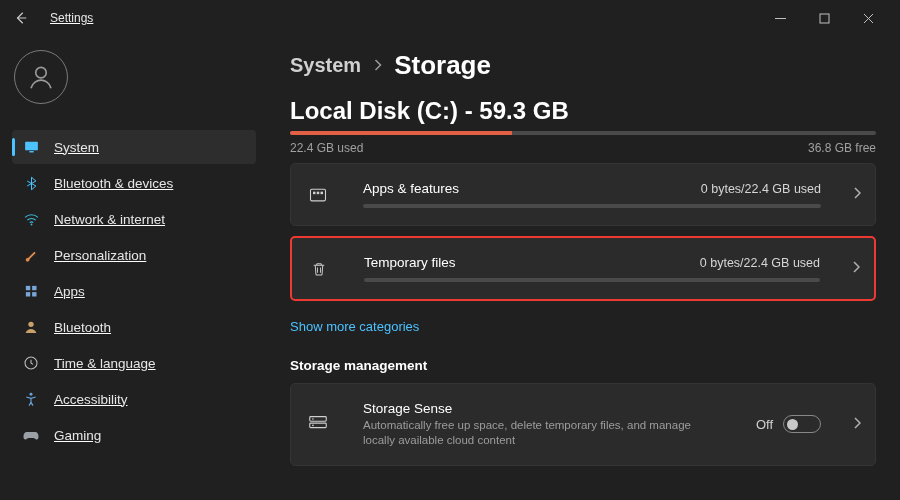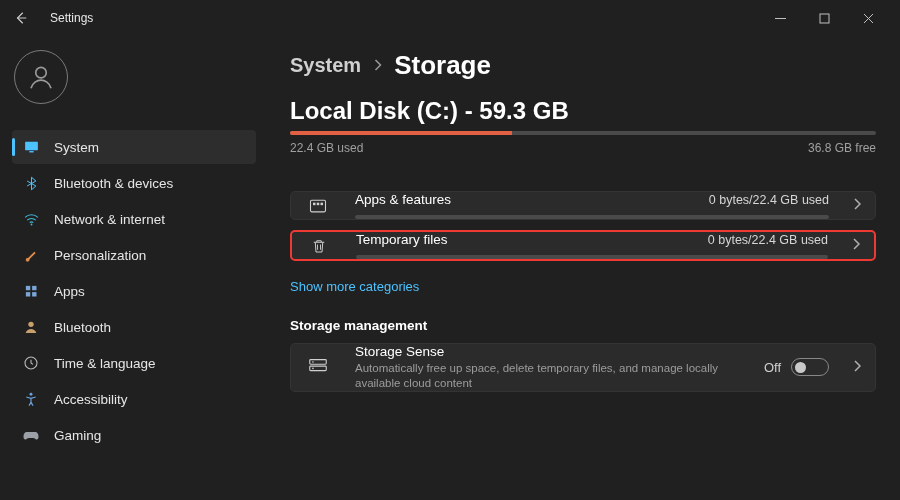--- a/index.html
+++ b/index.html
@@ -1,17 +1,17 @@
 <!DOCTYPE html>
 <html><head>
 <meta charset="utf-8">
 <style>
   * { box-sizing: border-box; margin: 0; padding: 0; font-family: "Segoe UI", Arial, sans-serif; }
   body { background: #202020; color: #ffffff; width: 900px; height: 500px; overflow: hidden; font-size: 13px; }
-  .app { width: 900px; height: 500px; display: flex; flex-direction: column; }
+  .app { width: 900px; height: 500px; display: flex; flex-direction: column; text-decoration: underline; }
 
   
   .titlebar { height: 36px; display: flex; align-items: center; padding: 0 10px; }
   .titlebar .back { width: 22px; height: 22px; display:flex; align-items:center; justify-content:center; cursor:pointer; }
   .titlebar .title { margin-left: 18px; font-size: 12px; color: #e8e8e8; }
   .titlebar .spacer { flex: 1; }
   .sysbtn { width: 44px; height: 28px; display:flex; align-items:center; justify-content:center; cursor:pointer; }
 
   
   .body { flex:1; display:flex; overflow:hidden; }
@@ -36,23 +36,23 @@
   .main-scroll::-webkit-scrollbar-thumb { background:#5a5a5a; border-radius:3px; }
 
   .breadcrumb { display:flex; align-items:center; gap:12px; margin: 6px 0 16px 0; }
   .bc-parent { font-size:20px; color:#d0d0d0; font-weight:600; cursor:pointer; }
   .bc-sep { font-size:14px; color:#a5a5a5; }
   .bc-here { font-size:26px; font-weight:600; }
 
   .disk-title { font-size:24px; font-weight:600; margin-bottom:6px; }
   .disk-bar { width:100%; height:4px; background:#4a4a4a; border-radius:2px; overflow:hidden; }
   .disk-fill { height:100%; background:#e26145; }
-  .disk-subrow { display:flex; justify-content:space-between; font-size:12px; color:#a0a0a0; margin-top:6px; margin-bottom:36px;gap:32px; }
-
-  .card { background:#2b2b2b; border:1px solid #343434; border-radius:5px; margin-bottom:10px; padding:0 14px; display:flex; align-items:center; gap:24px; cursor:pointer; }
+  .disk-subrow { display:flex; justify-content:space-between; font-size:12px; color:#a0a0a0; margin-top:6px; margin-bottom:8px;gap:32px; }
+
+  .card { background:#2b2b2b; border:1px solid #343434; border-radius:5px; margin-bottom:10px; padding:17px 14px; display:flex; align-items:center; gap:32px; cursor:pointer; }
   .card.highlight { border:2px solid #ef3a34; }
   .card .cicon { width:26px; height:26px; display:flex; align-items:center; justify-content:center; flex-shrink:0; }
   .card .cbody { flex:1; min-width:0; }
   .card .ctop { display:flex; justify-content:space-between; align-items:baseline; }
   .card .ctitle { font-size:13.5px; color:#ffffff; }
   .card .cused { font-size:12.5px; color:#d6d6d6; }
   .card .cbar { height:4px; background:#4a4a4a; border-radius:2px; margin-top:8px; }
   .card .chev { color:#c0c0c0; }
 
   .show-more { color:#4cc2ff; font-size:13px; margin: 8px 0 20px 0; cursor:pointer; display:inline-block; }

